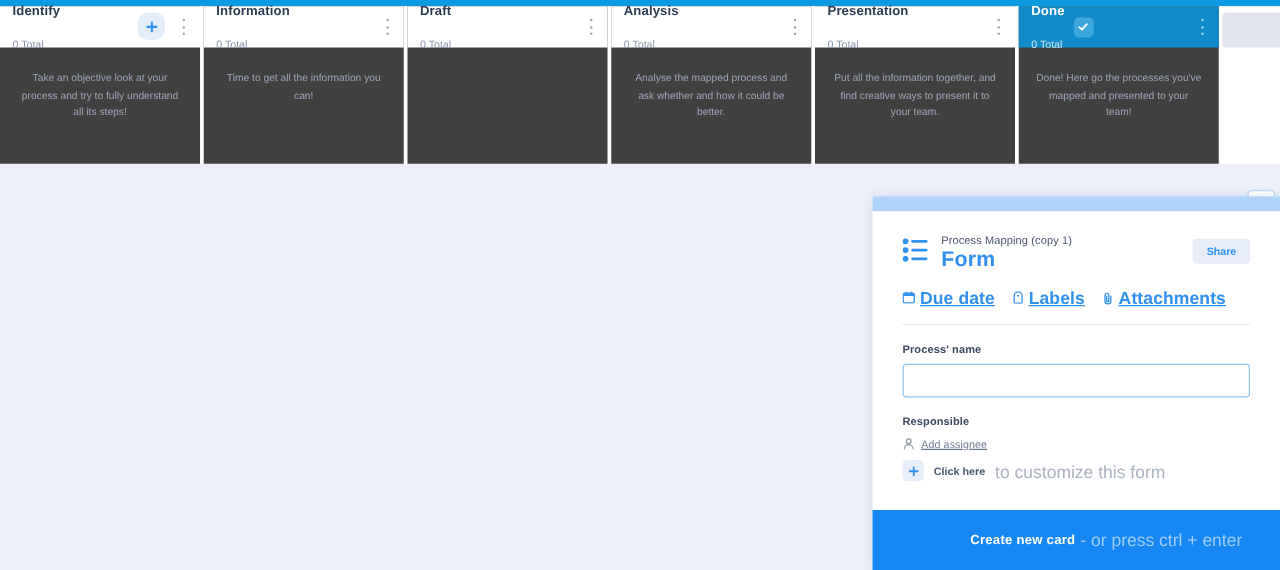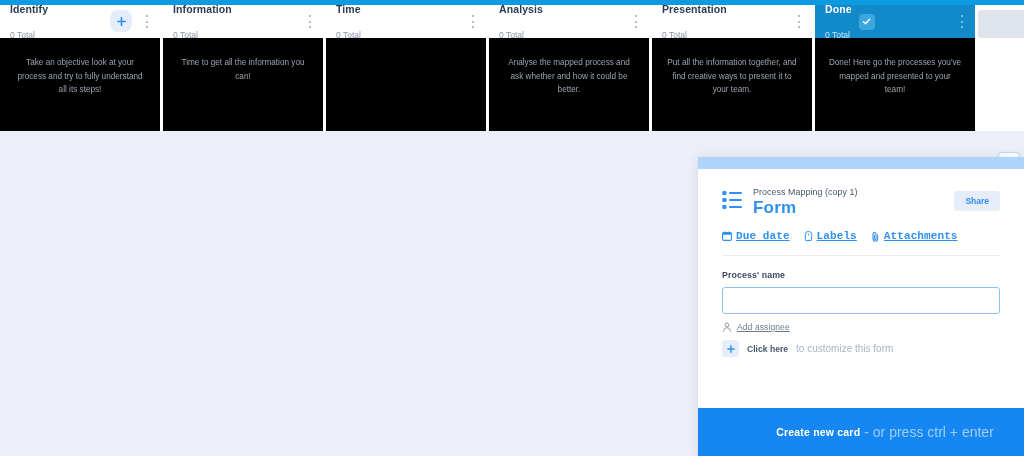--- a/index.html
+++ b/index.html
@@ -18,21 +18,21 @@
   }
 
   
   .board {
     position: absolute; top: 5px; left: 0; width: 1024px; height: 126px;
     display: flex; gap: 3px; background: #ffffff;
   }
   .column {
     width: 160px; flex: 0 0 160px;
     display: flex; flex-direction: column;
-    background: #000000;
+    background: #404040;
     justify-content: space-between;
   }
   .col-head {
     height: 33px; background: #ffffff;
     display: flex; align-items: center;
     padding: 0 8px 0 10px; position: relative;
   }
   .col-head.done { background: #1289c8; }
   .col-titles { display: flex; flex-direction: column; justify-content: center; line-height: 1.15; }
   .col-name {
@@ -101,22 +101,22 @@
   .form-sub { font-size: 8.8px; color: #46546b; letter-spacing: .1px; }
   .form-title { font-size: 17px; font-weight: bold; color: #2f90f0; margin-top: 1px; letter-spacing: .2px; }
   .share-btn {
     background: #e6edf8; color: #2f90f0; font-size: 8.5px; font-weight: bold;
     padding: 5px 11px; border-radius: 3px; cursor: pointer; margin-top: 4px;
   }
 
   .meta-row { display: flex; gap: 14px; margin-top: 12px; align-items: center; }
   .meta-item { display: flex; align-items: center; gap: 4px; cursor: pointer; }
   .meta-label {
-    font-size: 11px; color: #2f90f0; font-weight: bold;
-    text-decoration: underline; letter-spacing: .1px; font-family: Liberation Mono, monospace;
+    font-size: 14px; color: #2f90f0; font-weight: bold;
+    text-decoration: underline; letter-spacing: .1px;
   }
 
   .divider { height: 1px; background: #e7ebf2; margin: 13px 0 0 0; }
 
   .field-label {
     font-size: 8.8px; font-weight: bold; color: #3b4a60; margin-top: 14px; letter-spacing: .1px;
   }
   .text-input {
     width: 100%; height: 27px; margin-top: 7px;
     border: 1px solid #8fc3ef; border-radius: 3px;
@@ -127,21 +127,21 @@
   .assignee-label {
     font-size: 8.5px; color: #6c7a90; text-decoration: underline; letter-spacing: .1px;
   }
 
   .customize-row { display: flex; align-items: center; gap: 8px; margin-top: 8px; cursor: pointer; }
   .cz-plus {
     width: 17px; height: 17px; border-radius: 4px; background: #e6eefb;
     display: flex; align-items: center; justify-content: center; flex: 0 0 17px;
   }
   .cz-strong { font-size: 8.6px; font-weight: bold; color: #49576d; }
-  .cz-rest { font-size: 10px; color: #aab3c2; }
+  .cz-rest { font-size: 14px; color: #aab3c2; }
 
   .cta {
     height: 48px; background: #1687f2; display: flex;
     align-items: center; justify-content: center; cursor: pointer;
   }
   .cta-strong { font-size: 10.5px; font-weight: bold; color: #ffffff; letter-spacing: .2px; padding-left: 48px; }
   .cta-rest { font-size: 14px; color: #9fcdfa; margin-left: 4px; }
 </style>
 </head>
 <body>
@@ -187,21 +187,21 @@
         </div>
       </div>
       <div class="col-body">
         <div class="col-desc">Time to get all the information you can!</div>
       </div>
     </div>
 
     <div class="column">
       <div class="col-head">
         <div class="col-titles">
-          <span class="col-name">Time</span>
+          <span class="col-name">Draft</span>
           <span class="col-total">0 Total</span>
         </div>
         <div class="kebab">
           <i></i>
             <i></i>
             <i></i>
         </div>
       </div>
     </div>
 
@@ -313,20 +313,21 @@
           </svg>
           <span class="meta-label">Attachments</span>
         </div>
       </div>
 
       <div class="divider"></div>
 
       <div class="field-label">Process' name</div>
       <input class="text-input" type="text" placeholder="" style="">
 
+      <div class="field-label">Responsible</div>
       <div class="assignee-row">
         <svg width="10" height="10" viewBox="0 0 12 12">
           <circle cx="6" cy="3.6" r="2.3" fill="none" stroke="#8c97a8" stroke-width="1.1"></circle>
           <path d="M1.8 11 a4.2 4.2 0 0 1 8.4 0" fill="none" stroke="#8c97a8" stroke-width="1.1" stroke-linecap="round"></path>
         </svg>
         <span class="assignee-label">Add assignee</span>
       </div>
 
       <div class="customize-row">
         <div class="cz-plus">

